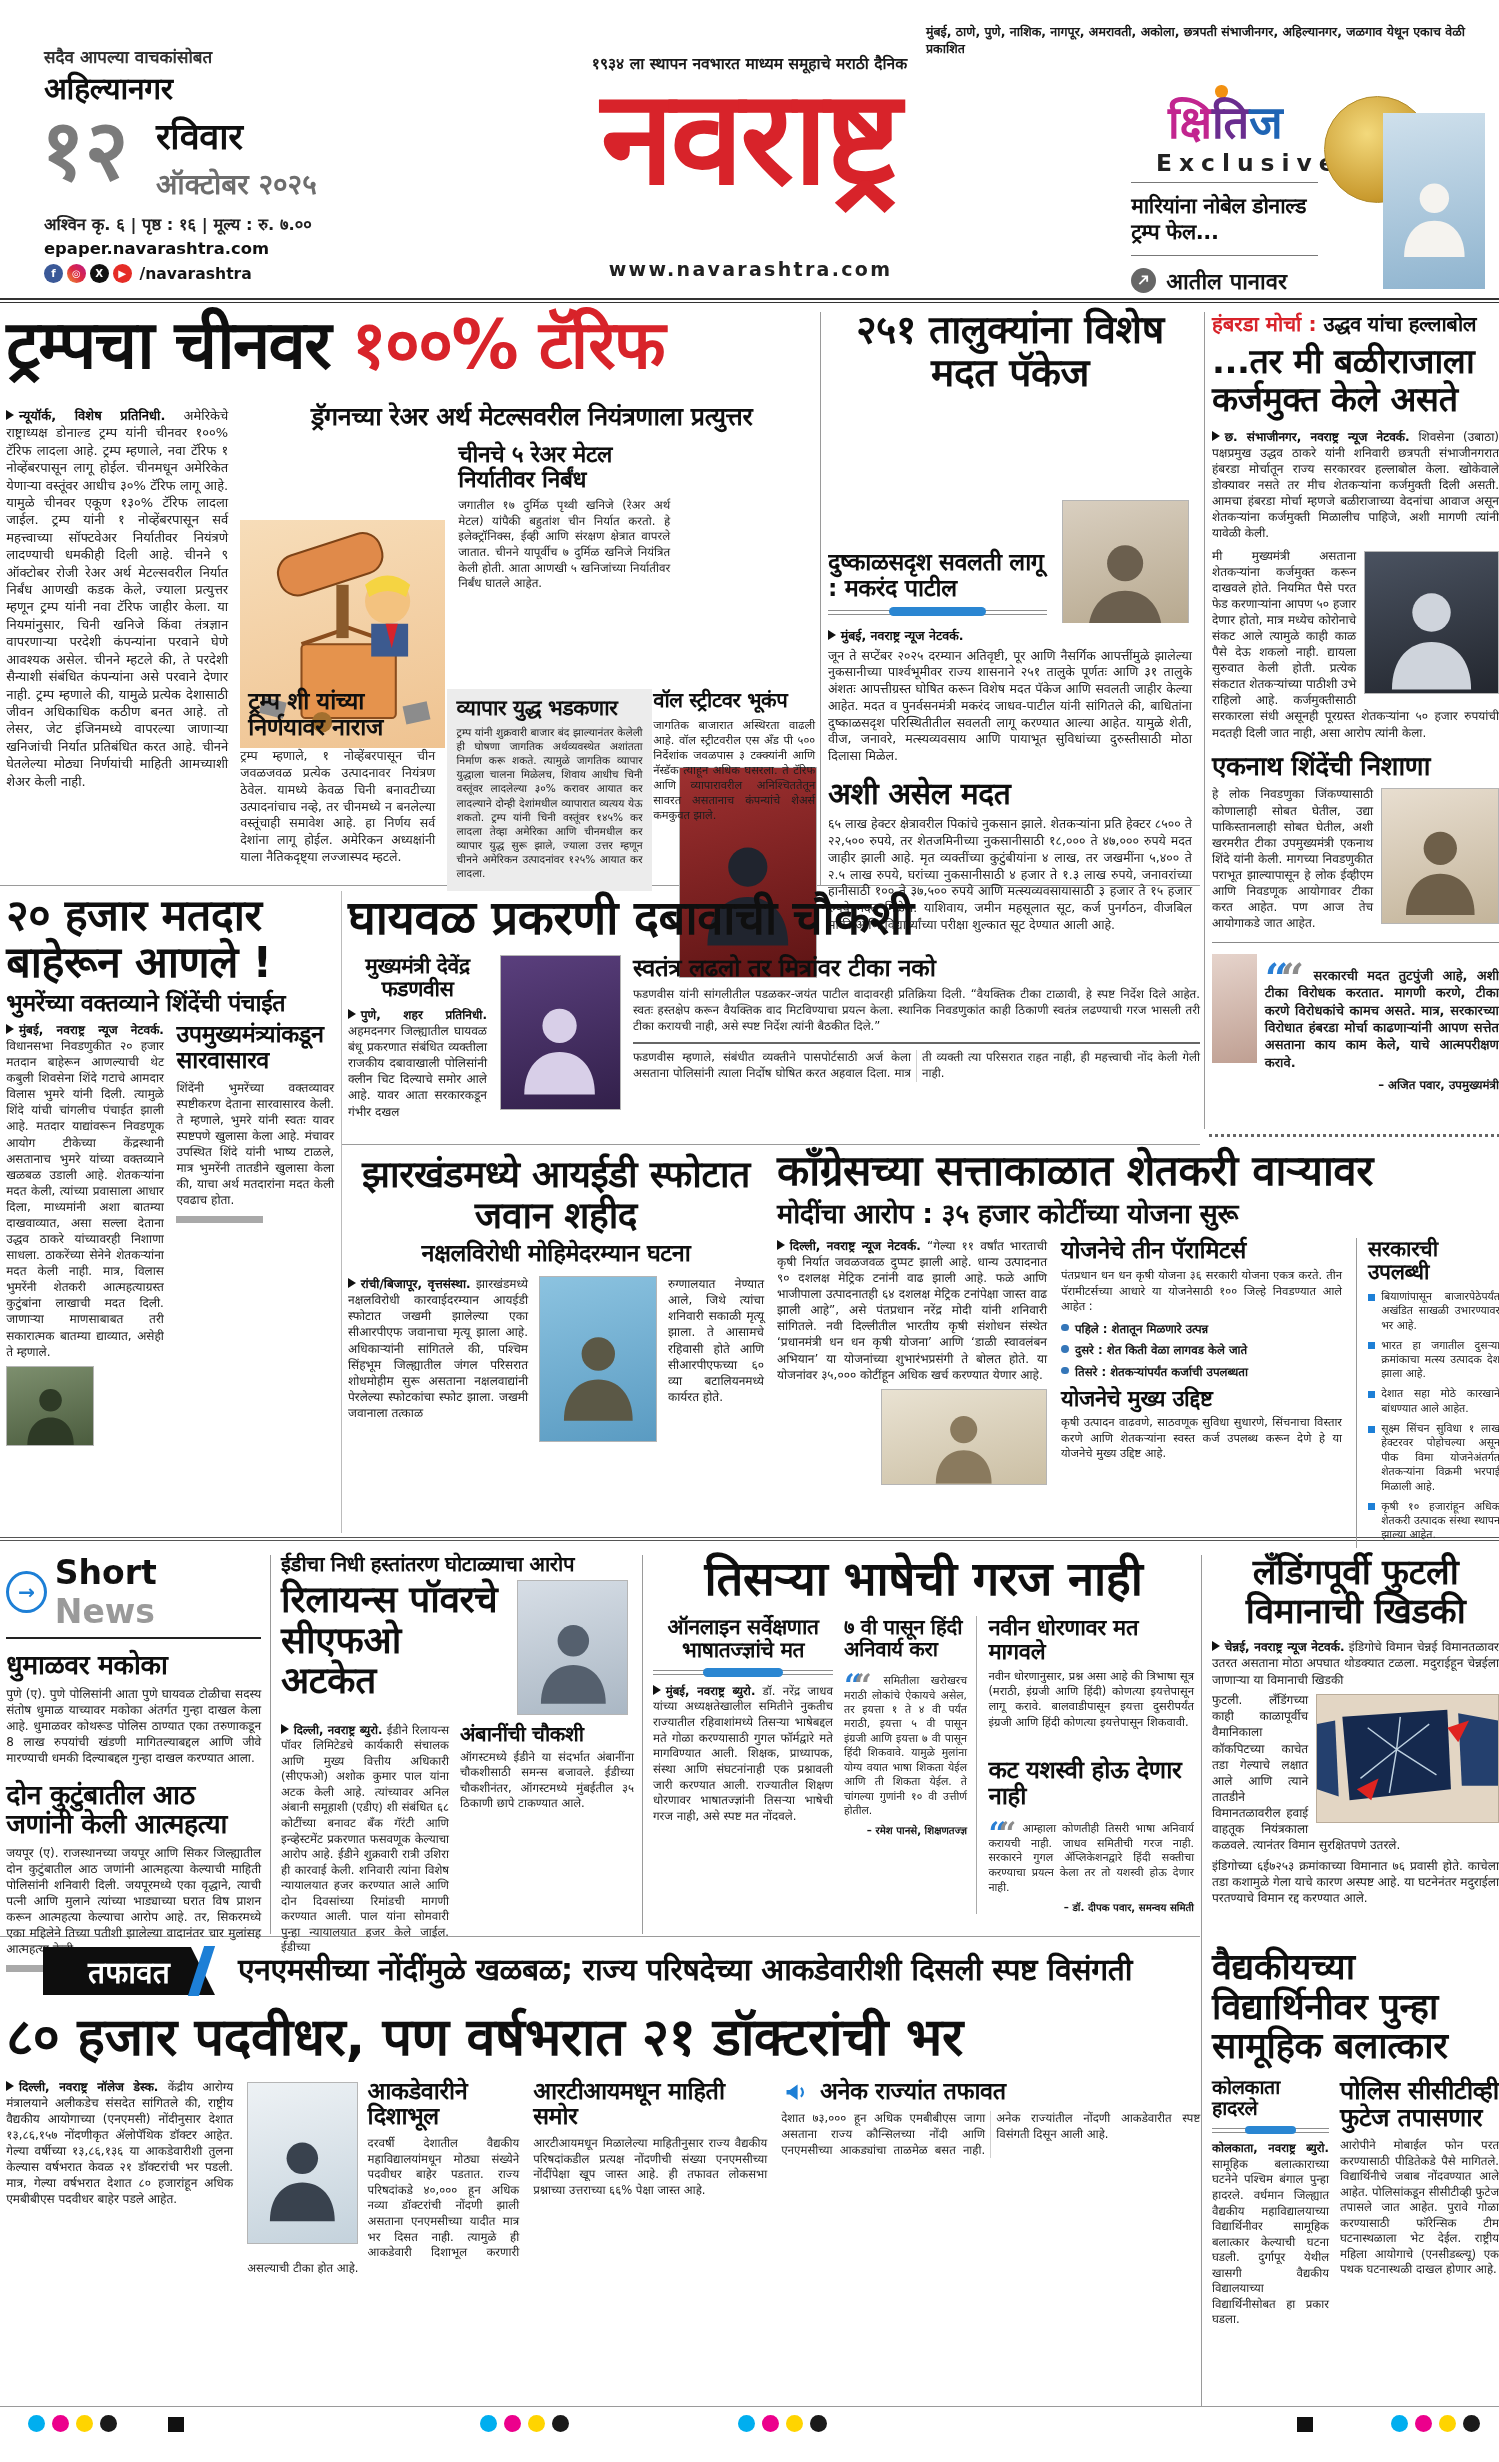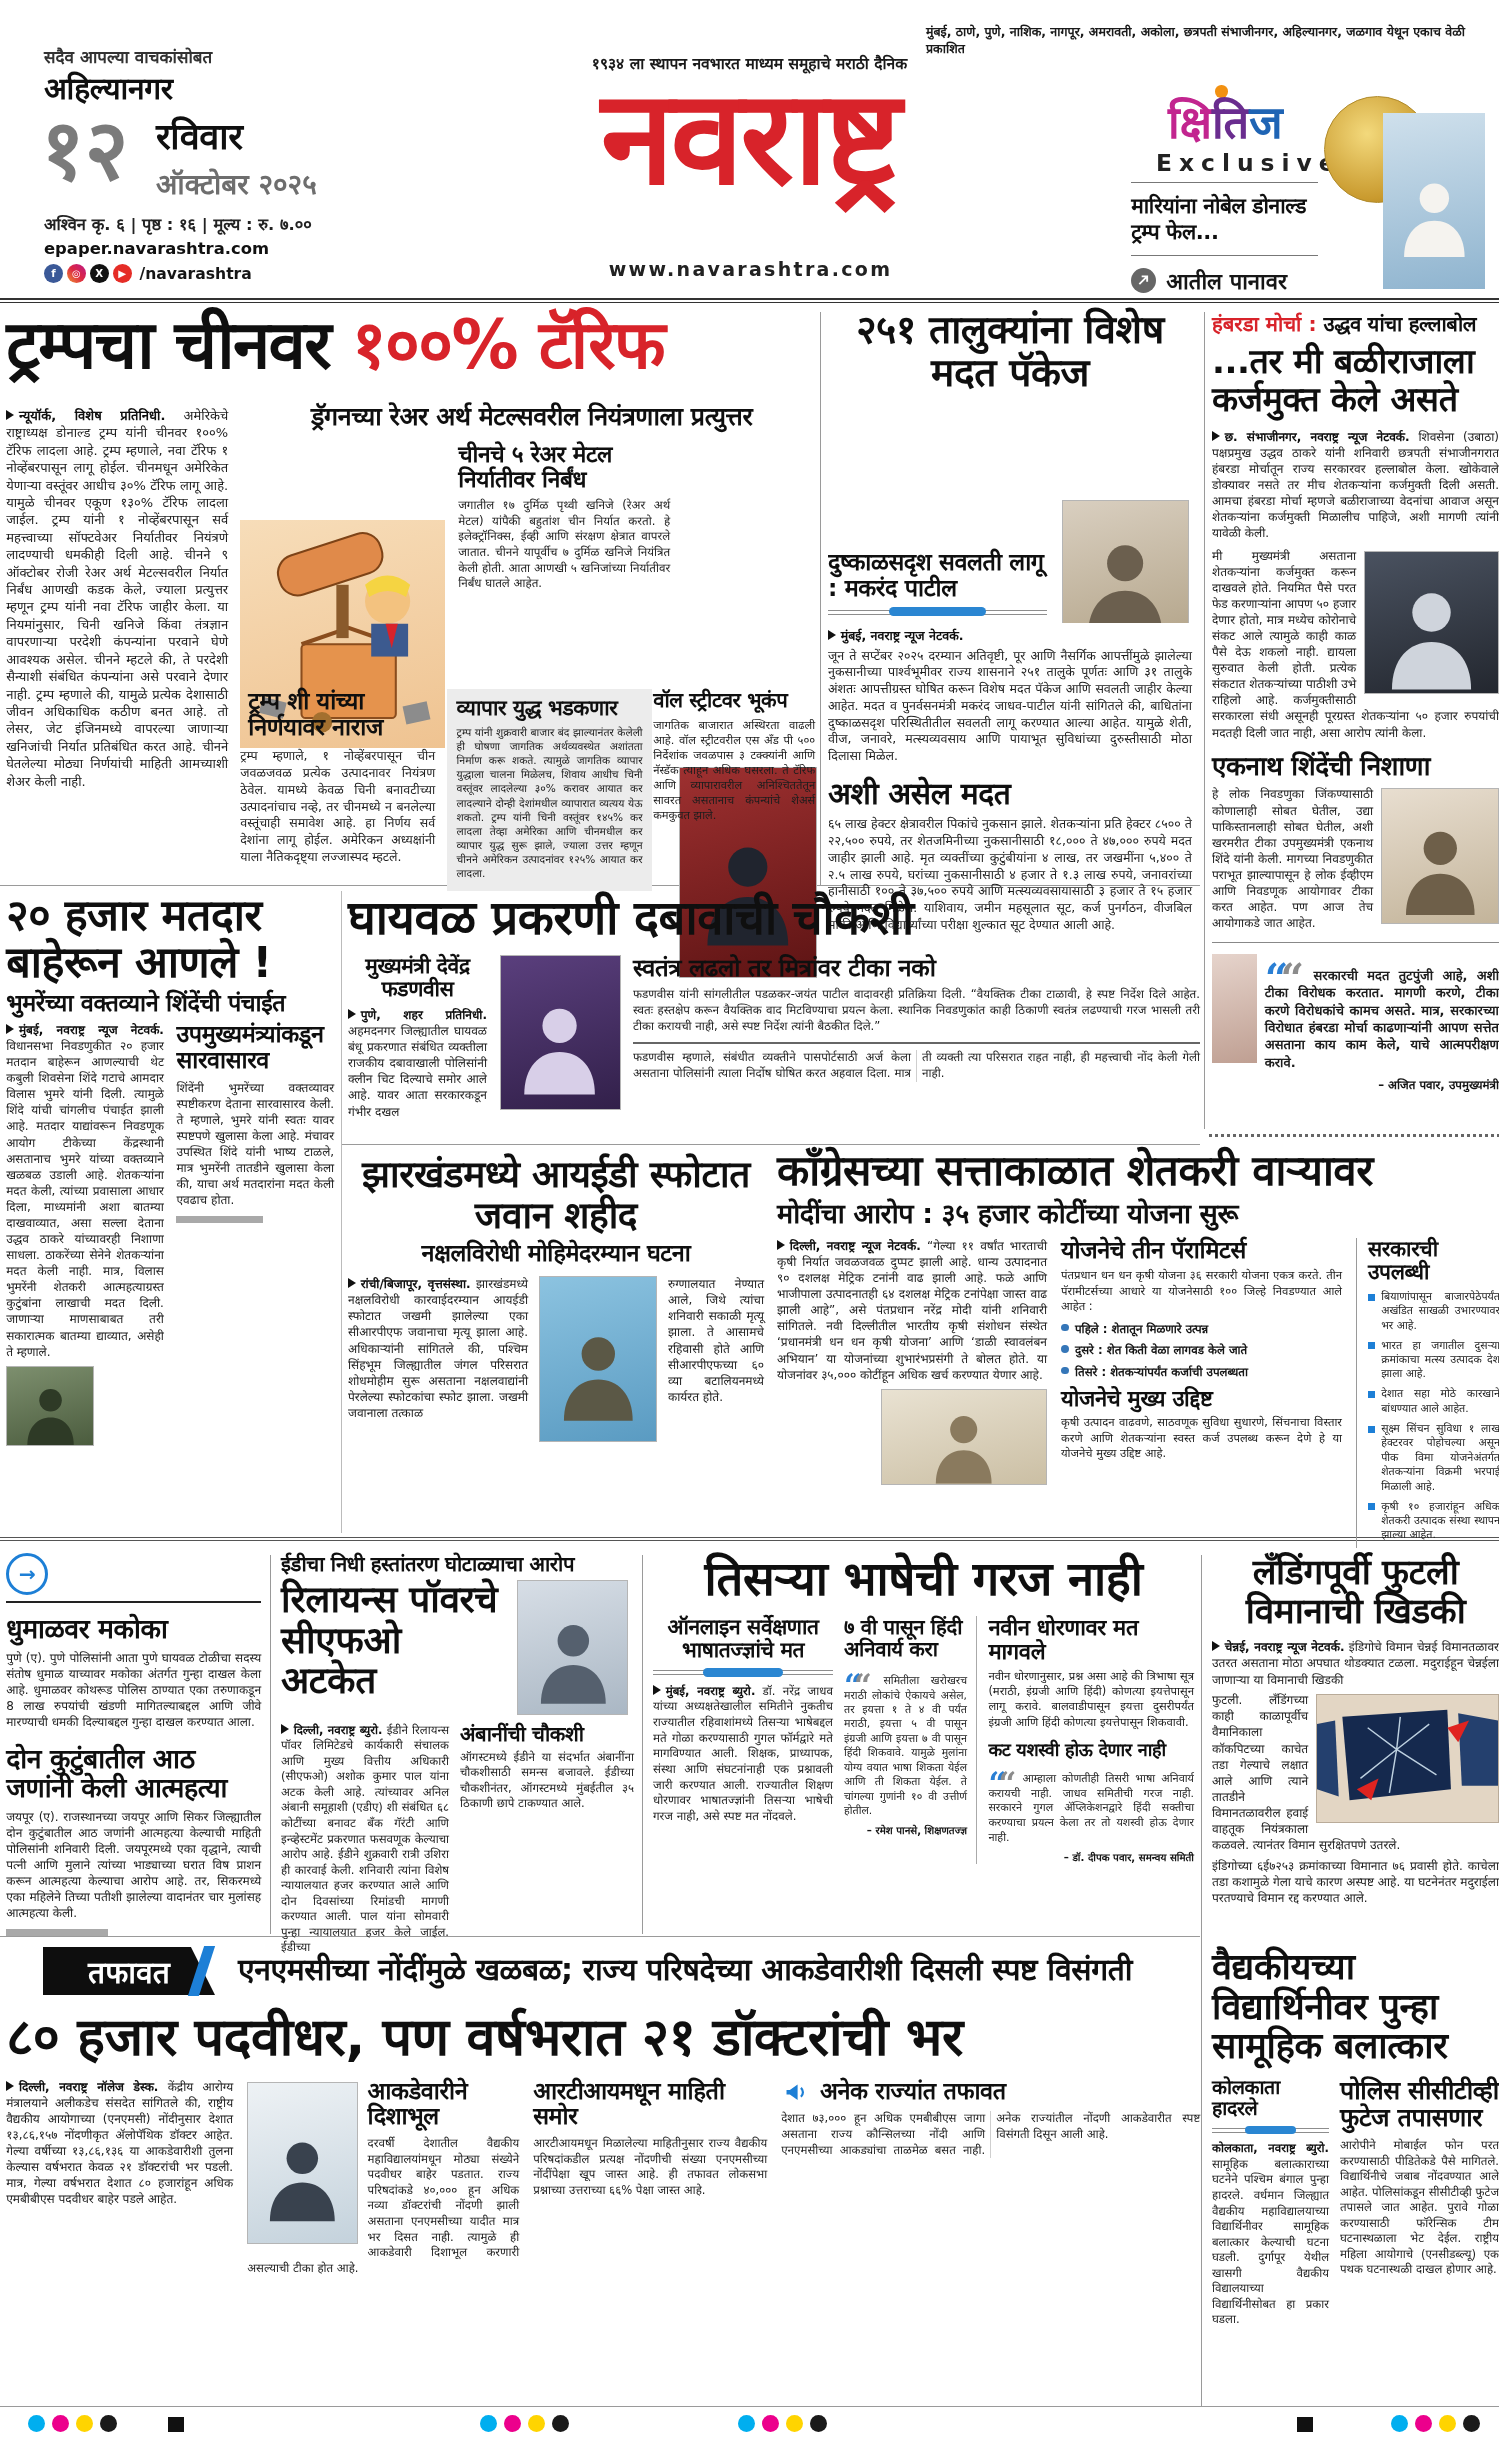--- a/index.html
+++ b/index.html
@@ -343,20 +343,21 @@
           <span class="bsq"></span>
           <span class="body-txt" style="font-size:10.8px;">कृषी १० हजारांहून अधिक शेतकरी उत्पादक संस्था स्थापन झाल्या आहेत.</span>
         </div>
     </div>
   </div>
 </div>
 
 <div class="abs" style="left:6.2px;top:1553px;width:255px;height:380px;">
   <div style="display:flex;align-items:center;gap:7.8px;border-bottom:2.3px solid #222;padding-bottom:6.2px;">
     <span style="width:36px;height:36px;border-radius:50%;border:3.9px solid #1d7fd6;display:inline-flex;align-items:center;justify-content:center;font-size:20.3px;font-weight:900;color:#1d7fd6;">→</span>
+    <span style="font-size:33px;font-weight:900;color:#111;"><span>Short</span> <span style="color:#9a9a9a;">News</span></span>
   </div>
   <div class="hl" style="font-size:26.6px;margin-top:11px;">धुमाळवर मकोका</div>
   <div class="body-txt" style="font-size:12px;margin-top:6.2px;">पुणे (ए). पुणे पोलिसांनी आता पुणे घायवळ टोळीचा सदस्य संतोष धुमाळ याच्यावर मकोका अंतर्गत गुन्हा दाखल केला आहे. धुमाळवर कोथरूड पोलिस ठाण्यात एका तरुणाकडून 8 लाख रुपयांची खंडणी मागितल्याबद्दल आणि जीवे मारण्याची धमकी दिल्याबद्दल गुन्हा दाखल करण्यात आला.</div>
   <div class="hl" style="font-size:26.6px;margin-top:14px;">दोन कुटुंबातील आठ जणांनी केली आत्महत्या</div>
   <div class="body-txt" style="font-size:12px;margin-top:6.2px;">जयपूर (ए). राजस्थानच्या जयपूर आणि सिकर जिल्ह्यातील दोन कुटुंबातील आठ जणांनी आत्महत्या केल्याची माहिती पोलिसांनी शनिवारी दिली. जयपूरमध्ये एका वृद्धाने, त्याची पत्नी आणि मुलाने त्यांच्या भाड्याच्या घरात विष प्राशन करून आत्महत्या केल्याचा आरोप आहे. तर, सिकरमध्ये एका महिलेने तिच्या पतीशी झालेल्या वादानंतर चार मुलांसह आत्महत्या केली.</div>
   <div class="endbar" style="width:40%;"></div>
 </div>
 
 <div class="abs" style="left:281px;top:1553px;width:353px;height:380px;">
   <div class="hl" style="font-size:20.3px;">ईडीचा निधी हस्तांतरण घोटाळ्याचा आरोप</div>
@@ -397,21 +398,21 @@
       <div class="hl" style="font-size:20.3px;">७ वी पासून हिंदी अनिवार्य करा</div>
       <div class="body-txt" style="font-size:10.8px;margin-top:7.8px;">
         <span class="qm b" style="font-size:31px;">“</span><span class="qm g" style="font-size:31px;">“</span>
         <span>समितीला खरोखरच मराठी लोकांचे ऐकायचे असेल, तर इयत्ता १ ते ४ वी पर्यंत मराठी, इयत्ता ५ वी पासून इंग्रजी आणि इयत्ता ७ वी पासून हिंदी शिकवावे. यामुळे मुलांना योग्य वयात भाषा शिकता येईल आणि ती शिकता येईल. ते चांगल्या गुणांनी १० वी उत्तीर्ण होतील.</span>
       </div>
       <div class="attr" style="font-size:10.2px;">– रमेश पानसे, शिक्षणतज्ज्ञ</div>
     </div>
     <div style="flex:1;">
       <div class="hl" style="font-size:22px;">नवीन धोरणावर मत मागवले</div>
       <div class="body-txt" style="font-size:11.4px;margin-top:4.7px;">नवीन धोरणानुसार, प्रश्न असा आहे की त्रिभाषा सूत्र (मराठी, इंग्रजी आणि हिंदी) कोणत्या इयत्तेपासून लागू करावे. बालवाडीपासून इयत्ता दुसरीपर्यंत इंग्रजी आणि हिंदी कोणत्या इयत्तेपासून शिकवावी.</div>
-      <div class="hl" style="font-size:18px;margin-top:10px;">कट यशस्वी होऊ देणार नाही</div>
+      <div class="hl" style="font-size:24px;margin-top:27px;">कट यशस्वी होऊ देणार नाही</div>
       <div class="body-txt" style="font-size:11px;margin-top:6.2px;">
         <span class="qm b" style="font-size:31px;">“</span><span class="qm g" style="font-size:31px;">“</span>
         <span>आम्हाला कोणतीही तिसरी भाषा अनिवार्य करायची नाही. जाधव समितीची गरज नाही. सरकारने गुगल ॲप्लिकेशनद्वारे हिंदी सक्तीचा करण्याचा प्रयत्न केला तर तो यशस्वी होऊ देणार नाही.</span>
       </div>
       <div class="attr" style="font-size:10.2px;">– डॉ. दीपक पवार, समन्वय समिती</div>
     </div>
   </div>
 </div>
 
 <div class="abs" style="left:1212px;top:1553px;width:287px;height:380px;">

